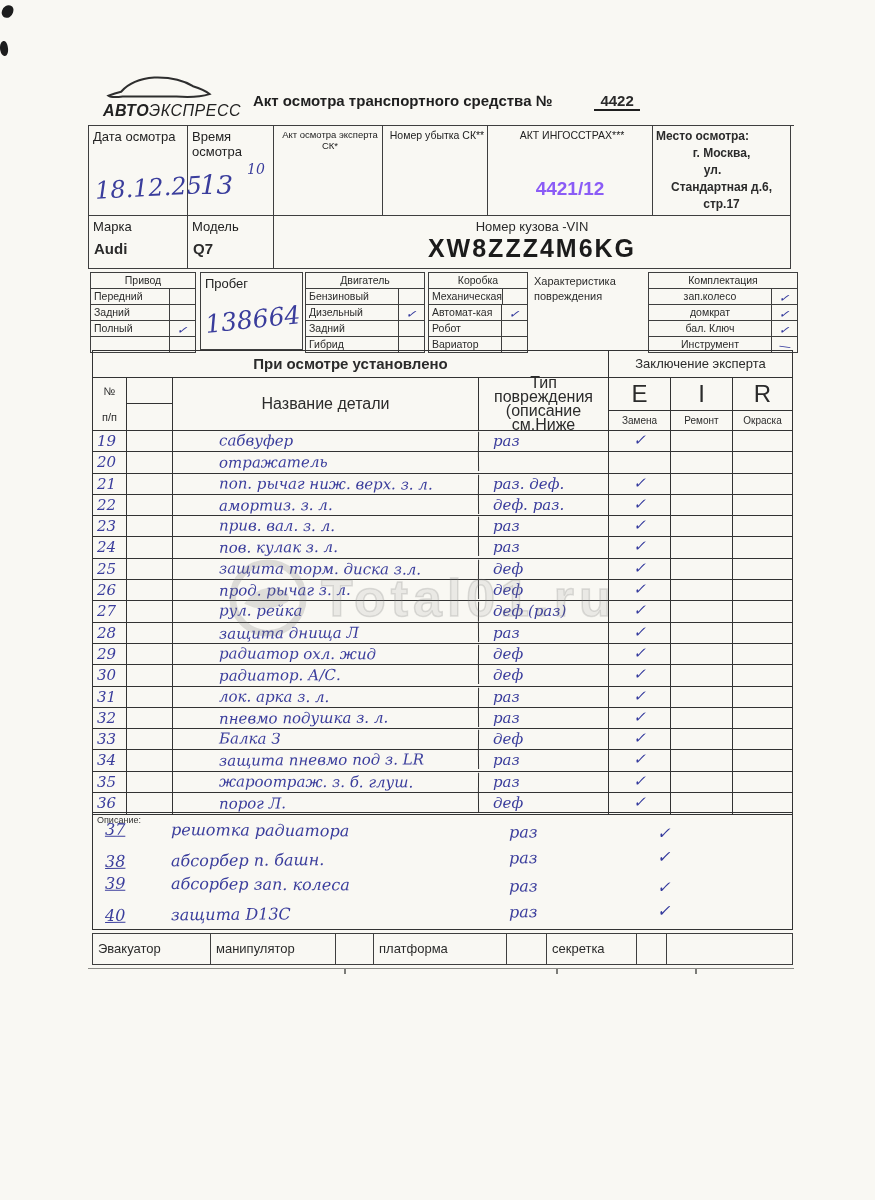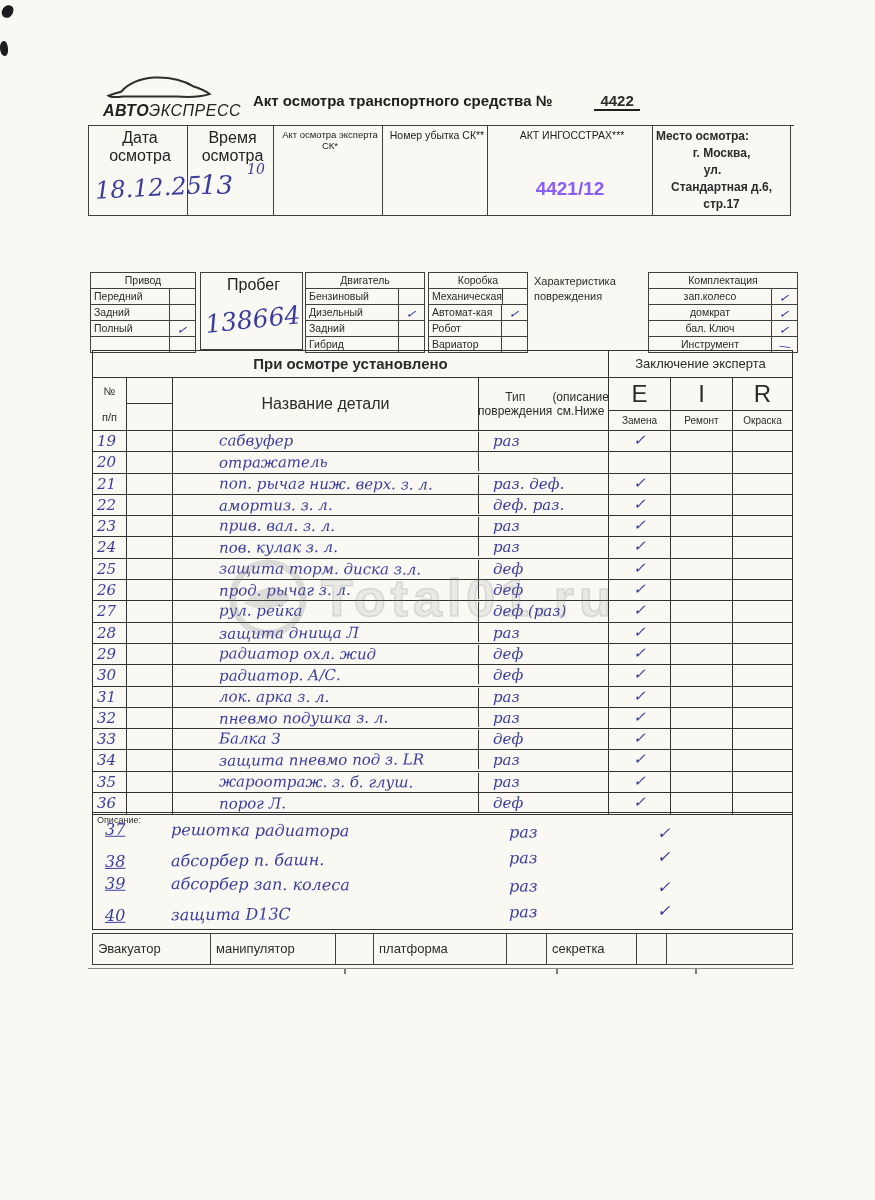--- a/index.html
+++ b/index.html
@@ -18,21 +18,21 @@
   .logo-text b{font-weight:bold;}
   .title-row{display:flex;align-items:baseline;gap:42px;}
   .title{font-size:15px;font-weight:bold;color:#1f1f1f;}
   .actno{font-size:15px;font-weight:bold;border-bottom:2px solid #1f1f1f;padding:0 6px;}
 
   
   .itable{border-top:1.5px solid #3f3f3f;border-left:1.5px solid #3f3f3f;}
   .irow{display:flex;}
   .icell{border-right:1.5px solid #3f3f3f;border-bottom:1.5px solid #3f3f3f;
          box-sizing:border-box;position:relative;}
-  .ilabel{font-size:16px;padding:3px 0 0 4px;color:#222;text-align:center;}
+  .ilabel{font-size:13px;padding:3px 0 0 4px;color:#222;}
   .ilabel.sm{font-size:9.5px;text-align:center;}
   .ilabel.md{font-size:10.5px;text-align:center;}
 
   
   .mtrow{display:flex;align-items:flex-start;}
   .mt{border:1.4px solid #3f3f3f;box-sizing:border-box;background:transparent;}
   .mt-h{text-align:center;font-size:10.5px;border-bottom:1.2px solid #3f3f3f;height:15px;line-height:15px;}
   .mt-r{display:flex;height:15px;line-height:15px;border-bottom:1.2px solid #3f3f3f;}
   .mt-r:last-child{border-bottom:none;}
   .mt-l{flex:1;font-size:10.5px;padding-left:3px;white-space:nowrap;}
@@ -47,21 +47,21 @@
        text-align:center;font-size:15px;line-height:26px;font-weight:bold;}
   .hA2{flex:1;text-align:center;font-size:13px;line-height:26px;}
   .hrowB{display:flex;height:52px;border-bottom:1.4px solid #333;}
   .hB{box-sizing:border-box;border-right:1.4px solid #333;position:relative;}
   .hB:last-child{border-right:none;}
   .numhead{width:34px;font-size:11px;text-align:center;display:flex;flex-direction:column;justify-content:space-around;}
   .splitcol{width:46px;}
   .splitcol .half{height:50%;box-sizing:border-box;}
   .splitcol .half.top{border-bottom:1.2px solid #333;}
   .namehead{width:306px;display:flex;align-items:center;justify-content:center;font-size:16px;}
-  .dmghead{width:130px;display:flex;flex-direction:row;align-items:center;justify-content:center;font-size:12px;line-height:14px;text-align:center;}
+  .dmghead{width:130px;display:flex;flex-direction:column;align-items:center;justify-content:center;font-size:16px;line-height:14px;text-align:center;}
   .eir{width:62px;display:flex;flex-direction:column;}
   .eir:last-child{width:59px;}
   .eir .letter{height:32px;line-height:32px;text-align:center;font-size:24px;border-bottom:1.2px solid #333;}
   .eir .sub{flex:1;text-align:center;font-size:10px;line-height:19px;}
   .trow{display:flex;height:21.3px;border-bottom:1.2px solid #333;box-sizing:border-box;}
   .trow:last-child{border-bottom:none;}
   .tc{box-sizing:border-box;border-right:1.2px solid #333;overflow:visible;white-space:nowrap;}
   .tc:last-child{border-right:none;}
   .tc.num{width:34px;font-size:15px;padding-left:4px;line-height:20px;}
   .tc.gap{width:46px;}
@@ -136,20 +136,34 @@
       <div class="icell" style="width:138px;">
         <div style="font-size:12px;font-weight:bold;padding:2px 3px;line-height:17px;">
           <div>Место осмотра:</div>
           <div style="text-align:center;">г. Москва,</div>
           <div style="text-align:center;padding-right:18px;">ул.</div>
           <div style="text-align:center;">Стандартная д.6,</div>
           <div style="text-align:center;">стр.17</div>
         </div>
       </div>
     </div>
+    <div class="irow" style="height:53px;">
+      <div class="icell" style="width:99px;">
+        <div class="ilabel">Марка</div>
+        <div style="font-size:15px;font-weight:bold;padding:6px 0 0 5px;">Audi</div>
+      </div>
+      <div class="icell" style="width:86px;">
+        <div class="ilabel">Модель</div>
+        <div style="font-size:15px;font-weight:bold;padding:6px 0 0 5px;">Q7</div>
+      </div>
+      <div class="icell" style="width:517px;">
+        <div style="font-size:13px;text-align:center;padding-top:3px;">Номер кузова -VIN</div>
+        <div style="font-size:25px;font-weight:bold;text-align:center;letter-spacing:2px;color:#1b1b1b;">XW8ZZZ4M6KG</div>
+      </div>
+    </div>
   </div>
 
   <div class="abs mtrow" style="left:90px;top:272px;">
     <div class="mt" style="width:106px;">
       <div class="mt-h">Привод</div>
       <div>
           <div class="mt-r">
             <div class="mt-l">Передний</div>
             <div class="mt-c"></div>
           </div>

